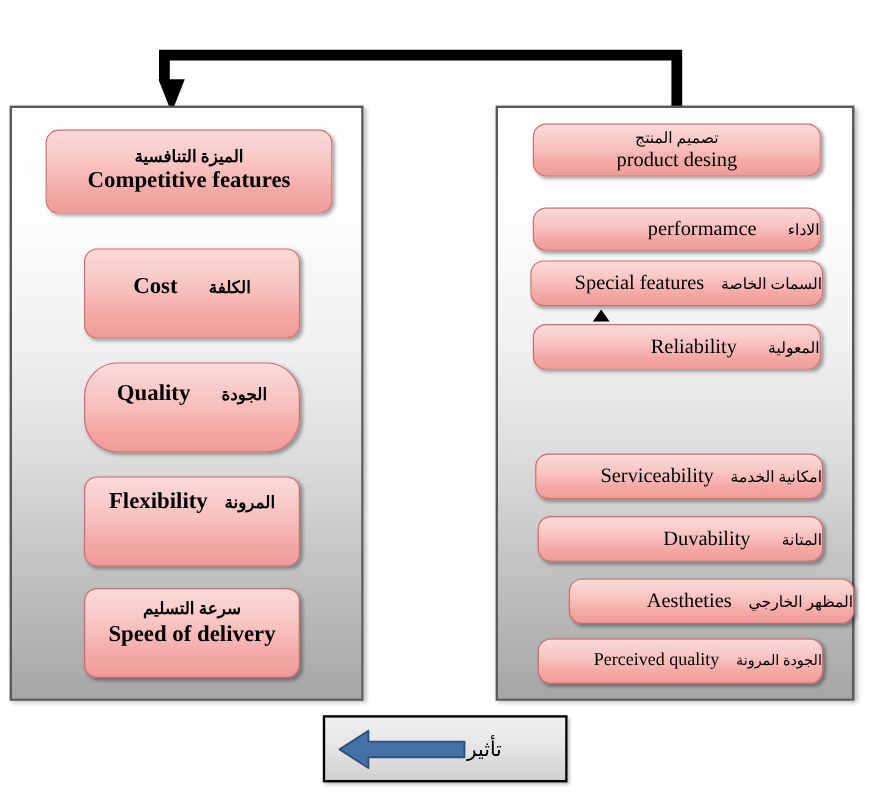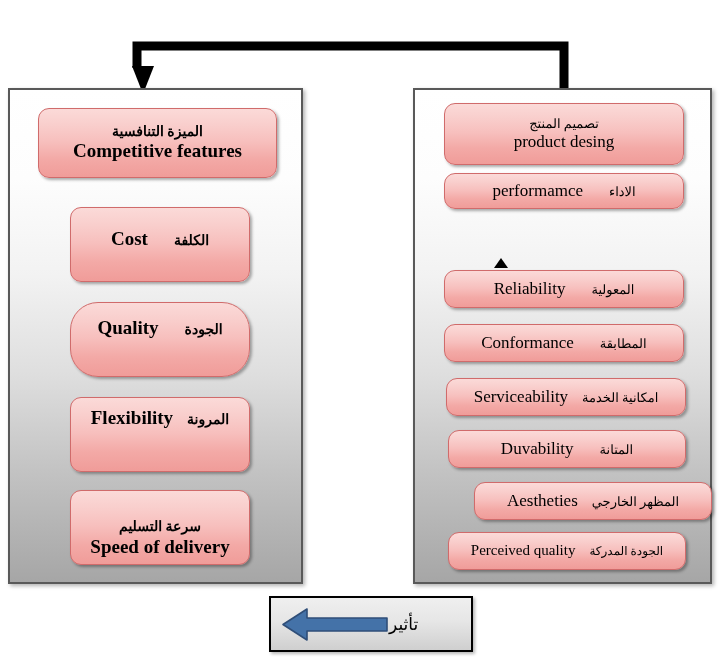--- a/index.html
+++ b/index.html
@@ -70,21 +70,21 @@
 
   
   .lp .ar      { font-size: 14px; font-weight: 700; }
   .lp .en      { font-size: 19px; font-weight: 700; }
   .lp .inline  { font-size: 19px; font-weight: 700; }
   .lp .inline .ar-in { font-size: 14px; font-weight: 700; }
 
   
   .rp .ar      { font-size: 13px; font-weight: 400; }
   .rp .en      { font-size: 17px; font-weight: 400; }
-  .rp .inline  { font-size: 17px; font-weight: 400; }
+  .rp .inline  { font-size: 17px; font-weight: 400; text-align: right; }
   .rp .inline .ar-in { font-size: 13px; font-weight: 400; }
 
   .sp { display: inline-block; width: 14px; }
   .sp-wide { display: inline-block; width: 26px; }
 
   
   #connector { position: absolute; left: 120px; top: 34px; width: 460px; height: 60px; }
 
   
   #feature-marker {
@@ -144,52 +144,52 @@
         <span>Quality</span><span class="sp-wide"></span><span class="ar-in">الجودة</span>
       </span>
     </div>
 
     <div class="pbox lp" style="left:60px; top:307px; width:180px; height:75px; justify-content:flex-start; padding-top:9px;">
       <span class="line inline">
         <span>Flexibility</span><span class="sp"></span><span class="ar-in">المرونة</span>
       </span>
     </div>
 
-    <div class="pbox lp" style="left:60px; top:400px; width:180px; height:75px; justify-content:flex-start; padding-top:28px;">
+    <div class="pbox lp" style="left:60px; top:400px; width:180px; height:75px; justify-content:flex-start; padding-top:10px;">
       <span class="line ar">سرعة التسليم</span>
       <span class="line en">Speed of delivery</span>
     </div>
 
   </div>
 
   <div class="panel" id="panel-right">
 
-    <div class="pbox rp" style="left:29px; top:13px; width:240px; height:62px;">
+    <div class="pbox rp" style="left:29px; top:13px; width:240px; height:44px;">
       <span class="line ar">تصميم المنتج</span>
       <span class="line en">product    desing</span>
     </div>
 
     <div class="pbox rp" style="left:29px; top:83px; width:240px; height:36px;">
       <span class="line inline">
         <span>performamce</span><span class="sp-wide"></span><span class="ar-in">الاداء</span>
       </span>
     </div>
 
+    <div class="pbox rp" style="left:27px; top:127px; width:244px; height:38px;">
+      <span class="line inline">
+        <span>Special features</span><span class="sp"></span><span class="ar-in">السمات الخاصة</span>
+      </span>
+    </div>
 
     <div class="pbox rp" style="left:29px; top:180px; width:240px; height:38px;">
       <span class="line inline">
         <span>Reliability</span><span class="sp-wide"></span><span class="ar-in">المعولية</span>
       </span>
     </div>
 
-    <div class="pbox rp" style="left:29px; top:234px; width:240px; height:38px;">
-      <span class="line inline">
-        <span>Conformance</span><span class="sp-wide"></span><span class="ar-in">المطابقة</span>
-      </span>
-    </div>
 
     <div class="pbox rp" style="left:31px; top:288px; width:240px; height:38px;">
       <span class="line inline">
         <span>Serviceability</span><span class="sp"></span><span class="ar-in">امكانية الخدمة</span>
       </span>
     </div>
 
     <div class="pbox rp" style="left:33px; top:340px; width:238px; height:38px;">
       <span class="line inline">
         <span>Duvability</span><span class="sp-wide"></span><span class="ar-in">المتانة</span>
@@ -197,21 +197,21 @@
     </div>
 
     <div class="pbox rp" style="left:33px; top:392px; width:238px; height:38px;margin-left:26px;">
       <span class="line inline">
         <span>Aestheties</span><span class="sp"></span><span class="ar-in">المظهر الخارجي</span>
       </span>
     </div>
 
     <div class="pbox rp" style="left:33px; top:442px; width:238px; height:38px;">
       <span class="line inline" style="font-size:15px;">
-        <span>Perceived quality</span><span class="sp"></span><span class="ar-in" style="font-size:12px;">الجودة المدركة</span>
+        <span>Perceived quality</span><span class="sp"></span><span class="ar-in" style="font-size:12px;">الجودة المرونة</span>
       </span>
     </div>
 
   </div>
 
   <div id="feature-marker"></div>
 
   <div id="legend">
     <svg width="108" height="34" viewBox="0 0 108 34" aria-hidden="true">
       <path d="M 26,2 L 26,11 L 106,11 L 106,24 L 26,24 L 26,33 L 2,17.5 Z" fill="#4472A8" stroke="#2F4E78" stroke-width="1.6" stroke-linejoin="round"></path>

